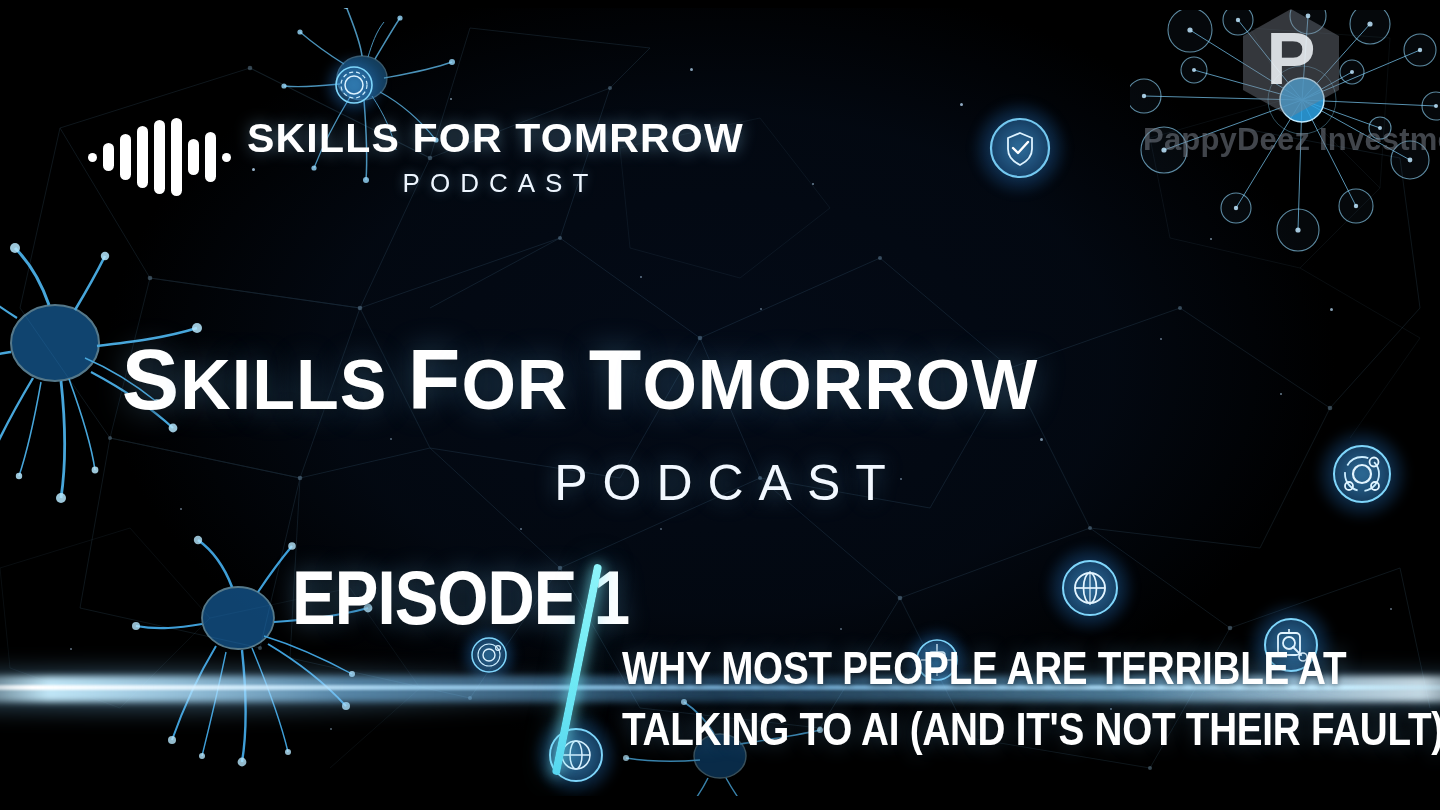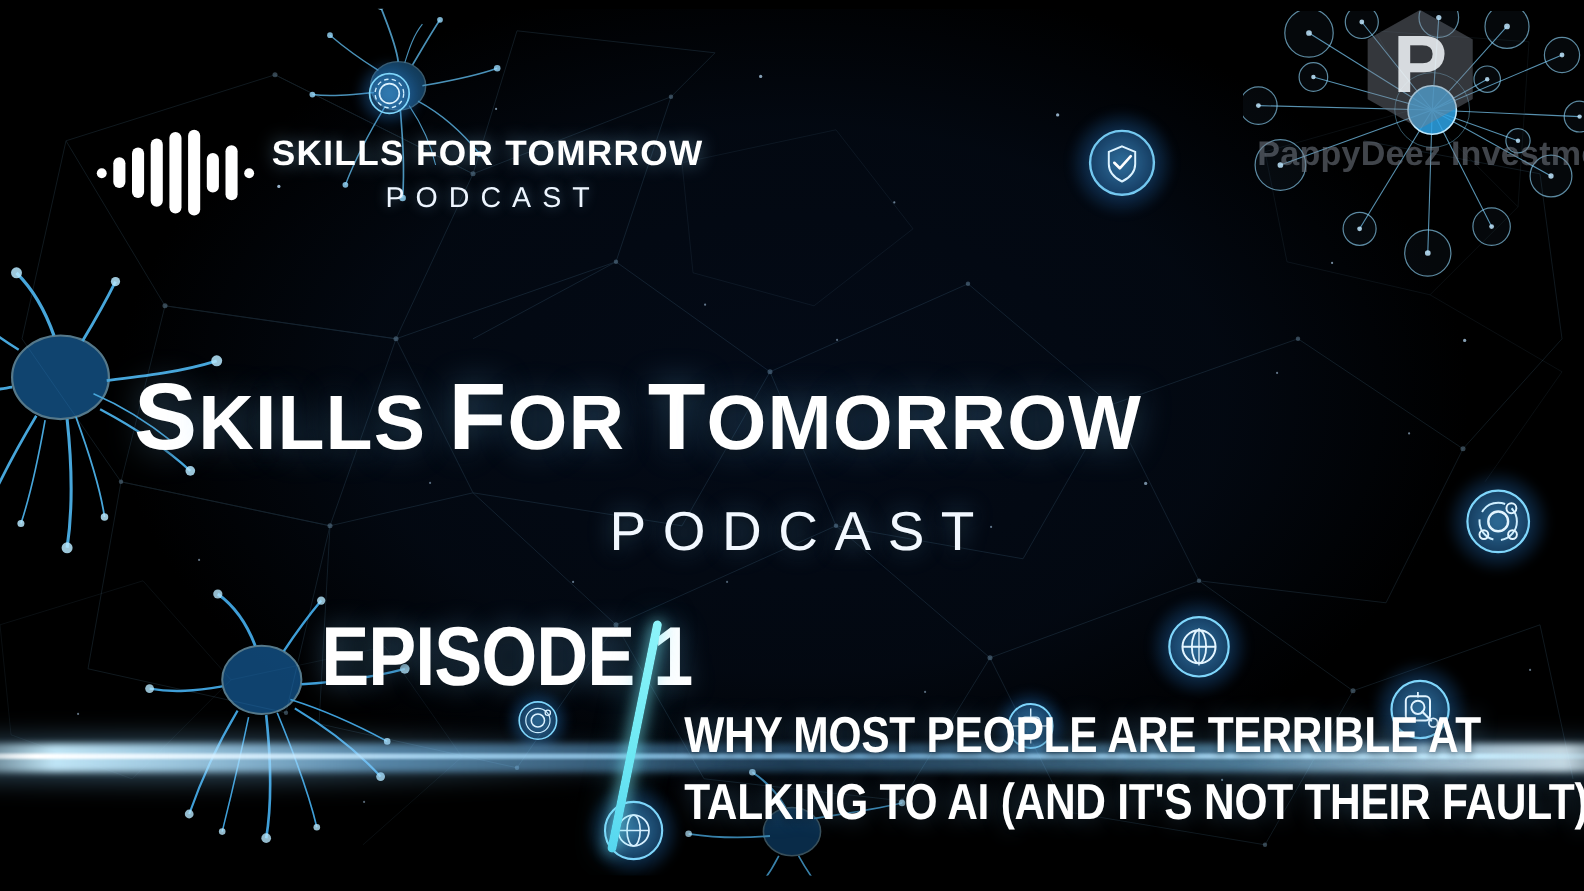--- a/index.html
+++ b/index.html
@@ -66,21 +66,21 @@
   }
   .gicon svg{ position:relative; display:block; }
 
   
   .logo{ position:absolute; left:88px; top:118px; display:flex; align-items:center; }
   .wave{ display:flex; align-items:center; gap:6px; height:78px; margin-right:16px; }
   .wb{ background:#fff; border-radius:6px; width:11px; }
   .wdot{ background:#fff; border-radius:50%; width:9px; height:9px; }
   .logo-text{ display:flex; flex-direction:column; align-items:center; }
   .logo-title{
-    color:#fff; font-size:32px; font-weight:700; letter-spacing:1.2px;
+    color:#fff; font-size:41px; font-weight:700; letter-spacing:1.2px;
     font-family:"Liberation Sans", sans-serif; line-height:1; white-space:nowrap;
     text-shadow:0 0 16px rgba(150,215,255,.45);
   }
   .logo-sub{
     color:#eef6ff; font-size:26px; font-weight:400; letter-spacing:10px;
     margin-top:11px; margin-left:10px; line-height:1; white-space:nowrap;
     text-shadow:0 0 12px rgba(150,215,255,.4);
   }
 
   

